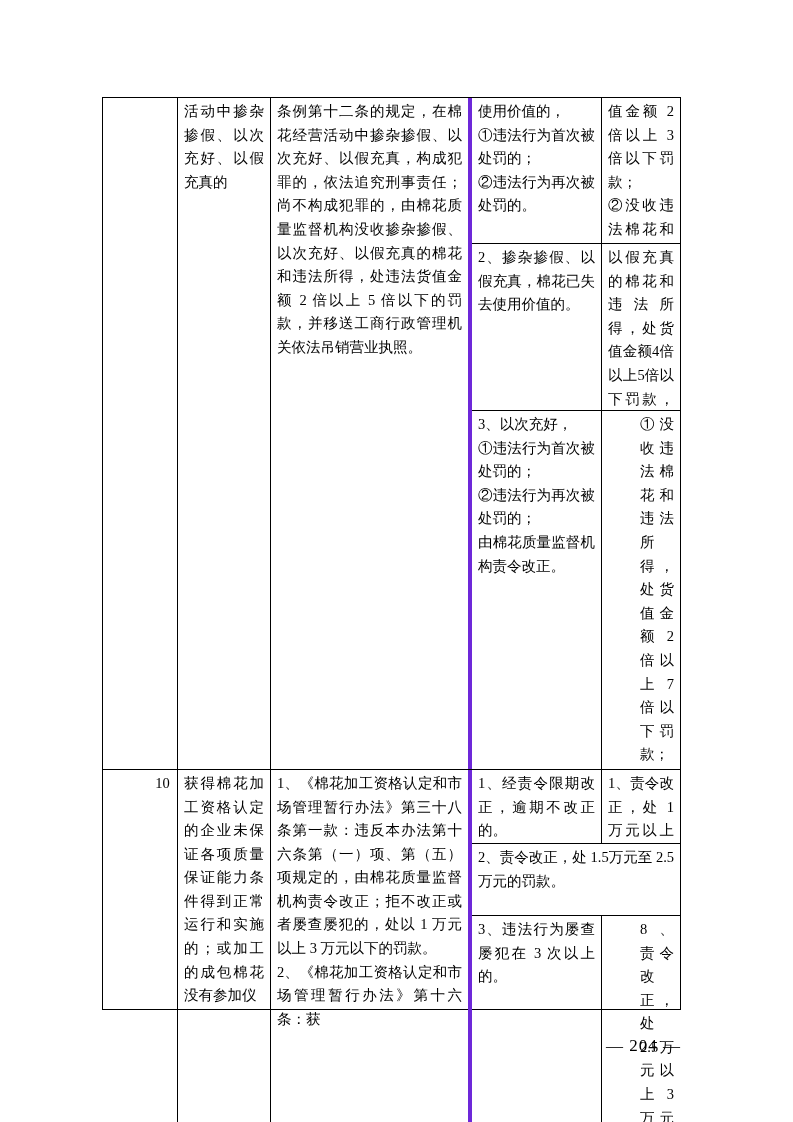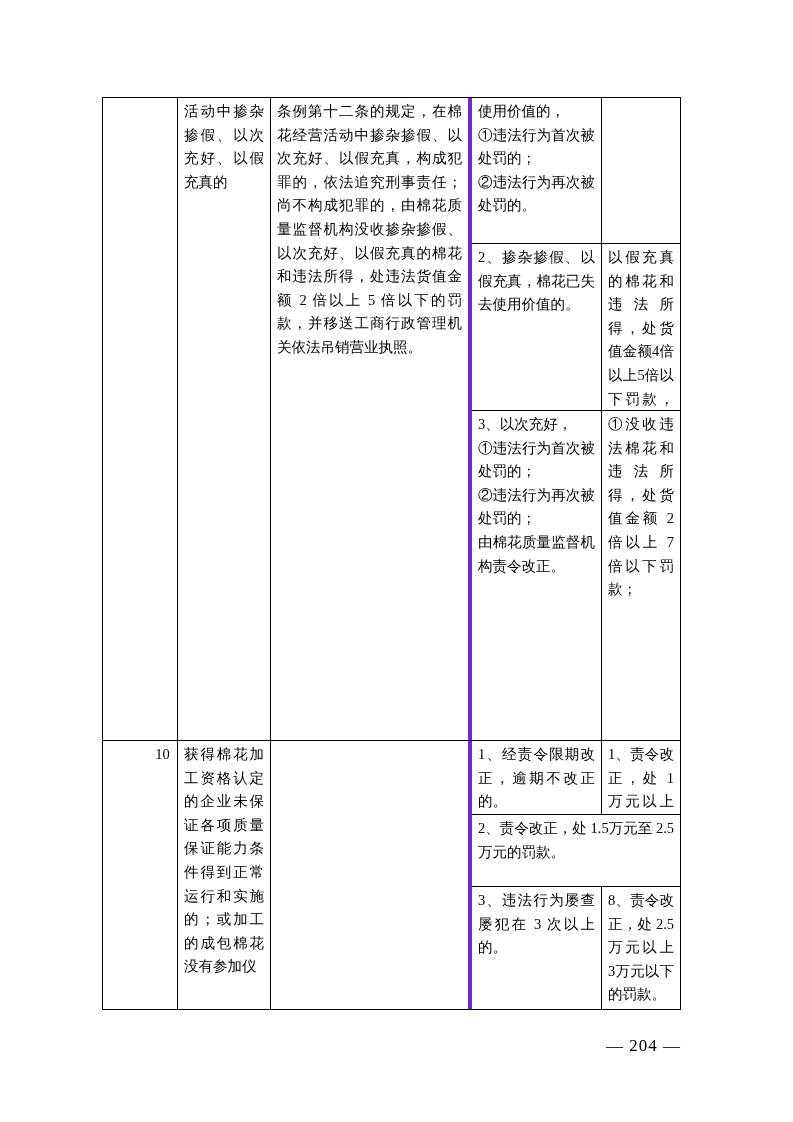--- a/index.html
+++ b/index.html
@@ -30,21 +30,21 @@
     text-justify:inter-ideograph;
     word-break:normal;
     overflow-wrap:break-word;
   }
   .cell p{margin:0;}
   .col-no{width:30px;border-right:1px solid #000;text-align:center;padding:2px 2px;margin-left:45px;}
   .col-violation{width:93px;border-right:1px solid #000;}
   .col-legal{width:201px;border-right:4px solid #6d28d9;}
   .subcol{flex:1;display:flex;flex-direction:column;}
   .subrow{display:flex;flex-direction:row;box-sizing:border-box;border-bottom:1px solid #000;}
-  .subrow.last{flex:1;border-bottom:none;}
+  .subrow.last{flex:1;border-bottom:none;gap:32px;}
   .col-circ{width:130px;border-right:1px solid #000;}
   .col-pen{flex:1;}
   .page-footer{
     position:absolute;left:606px;top:1036px;
     font-size:17px;letter-spacing:1px;
     font-family:Liberation Serif, serif;
   }
 </style>
 </head>
 <body>
@@ -63,20 +63,24 @@
       <div class="cell col-legal">
         <p>条例第十二条的规定，在棉花经营活动中掺杂掺假、以次充好、以假充真，构成犯罪的，依法追究刑事责任；尚不构成犯罪的，由棉花质量监督机构没收掺杂掺假、以次充好、以假充真的棉花和违法所得，处违法货值金额 2 倍以上 5 倍以下的罚款，并移送工商行政管理机关依法吊销营业执照。</p>
       </div>
       <div class="subcol">
         <div class="subrow" style="height:146px">
           <div class="cell col-circ">
             <p>使用价值的，</p>
             <p>①违法行为首次被处罚的；</p>
             <p>②违法行为再次被处罚的。</p>
           </div>
+          <div class="cell col-pen">
+            <p>值金额 2 倍以上 3 倍以下罚款；</p>
+            <p>②没收违法棉花和违法所得，处货值金额3倍至4倍的罚款。</p>
+          </div>
         </div>
         <div class="subrow" style="height:167px">
           <div class="cell col-circ">
             <p>2、掺杂掺假、以假充真，棉花已失去使用价值的。</p>
           </div>
           <div class="cell col-pen">
             <p>以假充真的棉花和违法所得，处货值金额4倍以上5倍以下罚款，移送工商行政管理机关依法吊销营业执照。</p>
           </div>
         </div>
         <div class="subrow last">
@@ -94,20 +98,22 @@
     </div>
 
     <div class="section s2">
       <div class="cell col-no">
         <p>10</p>
       </div>
       <div class="cell col-violation">
         <p>获得棉花加工资格认定的企业未保证各项质量保证能力条件得到正常运行和实施的；或加工的成包棉花没有参加仪</p>
       </div>
       <div class="cell col-legal">
+        <p>1、《棉花加工资格认定和市场管理暂行办法》第三十八条第一款：违反本办法第十六条第（一）项、第（五）项规定的，由棉花质量监督机构责令改正；拒不改正或者屡查屡犯的，处以 1 万元以上 3 万元以下的罚款。</p>
+        <p>2、《棉花加工资格认定和市场管理暂行办法》第十六条：获</p>
       </div>
       <div class="subcol">
         <div class="subrow" style="height:74px">
           <div class="cell col-circ">
             <p>1、经责令限期改正，逾期不改正的。</p>
           </div>
           <div class="cell col-pen">
             <p>1、责令改正，处 1万元以上1.5万元以下的罚款。</p>
           </div>
         </div>

